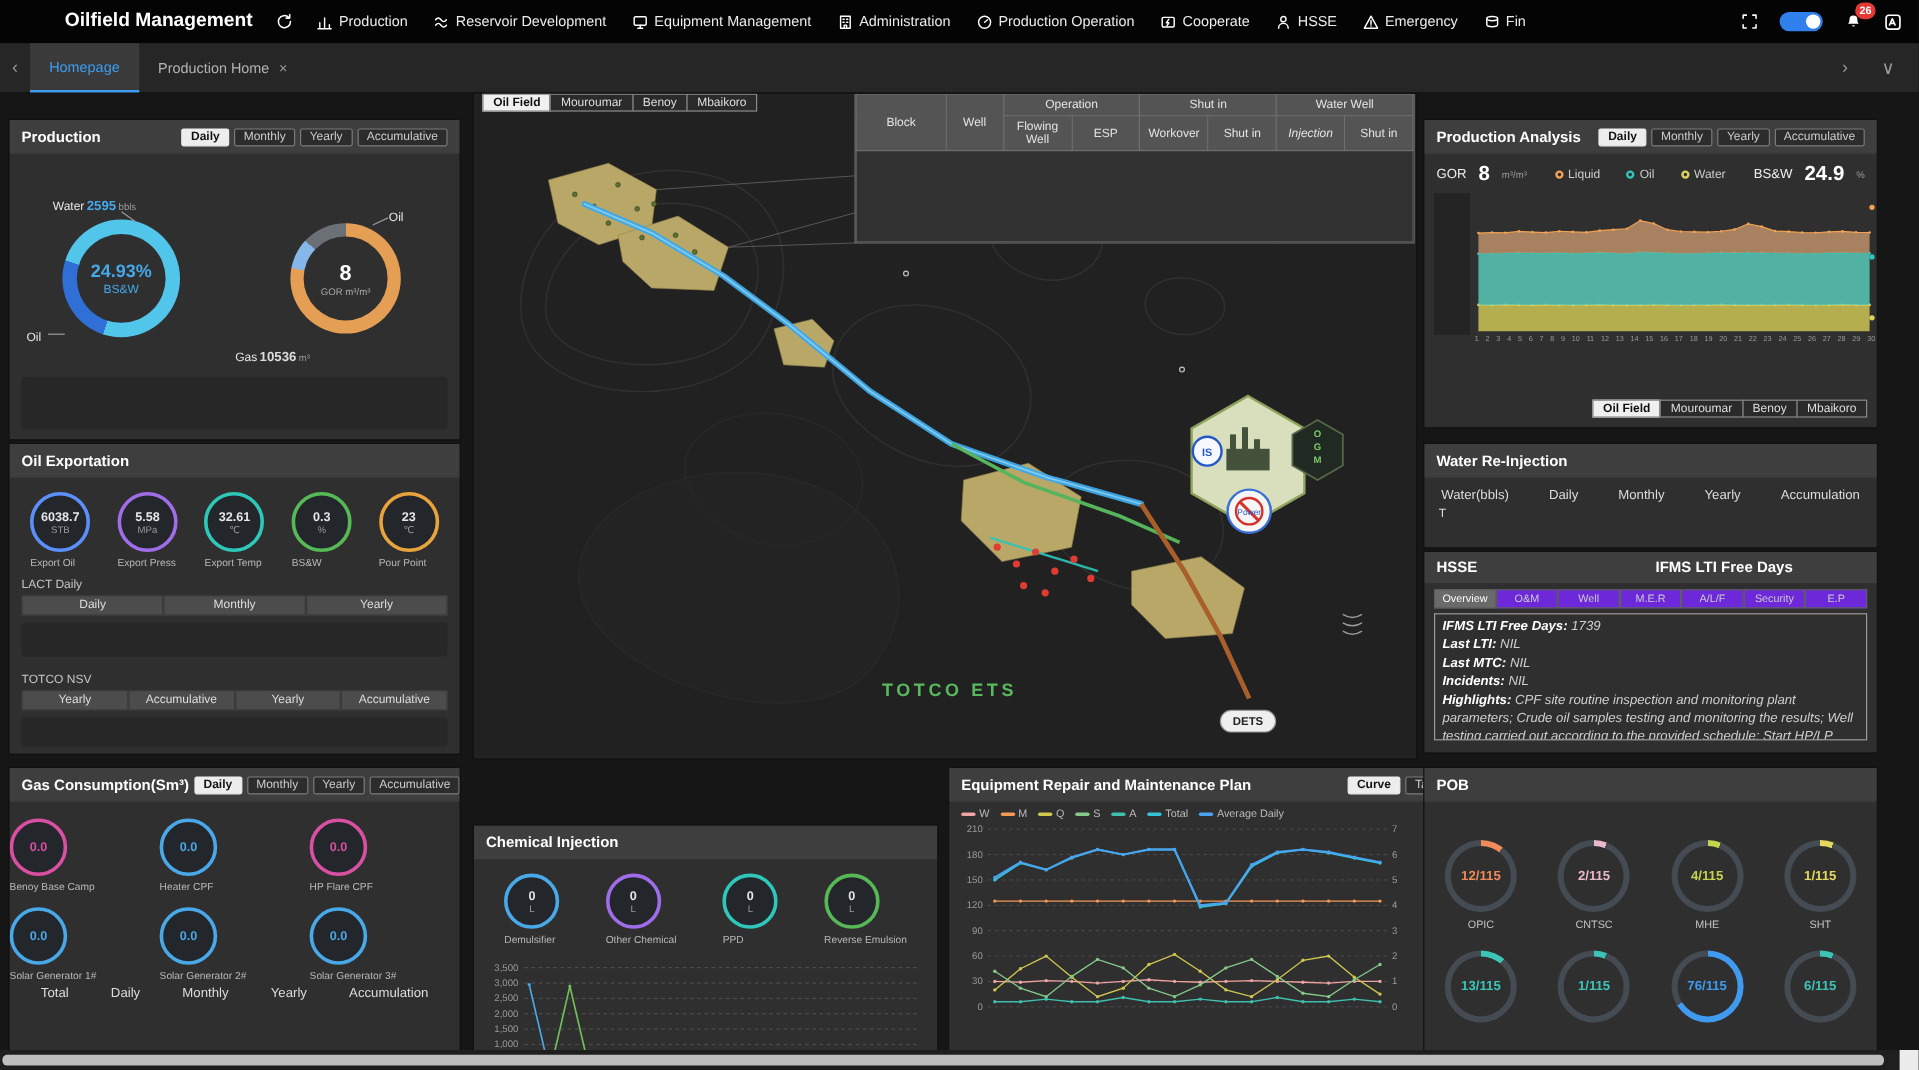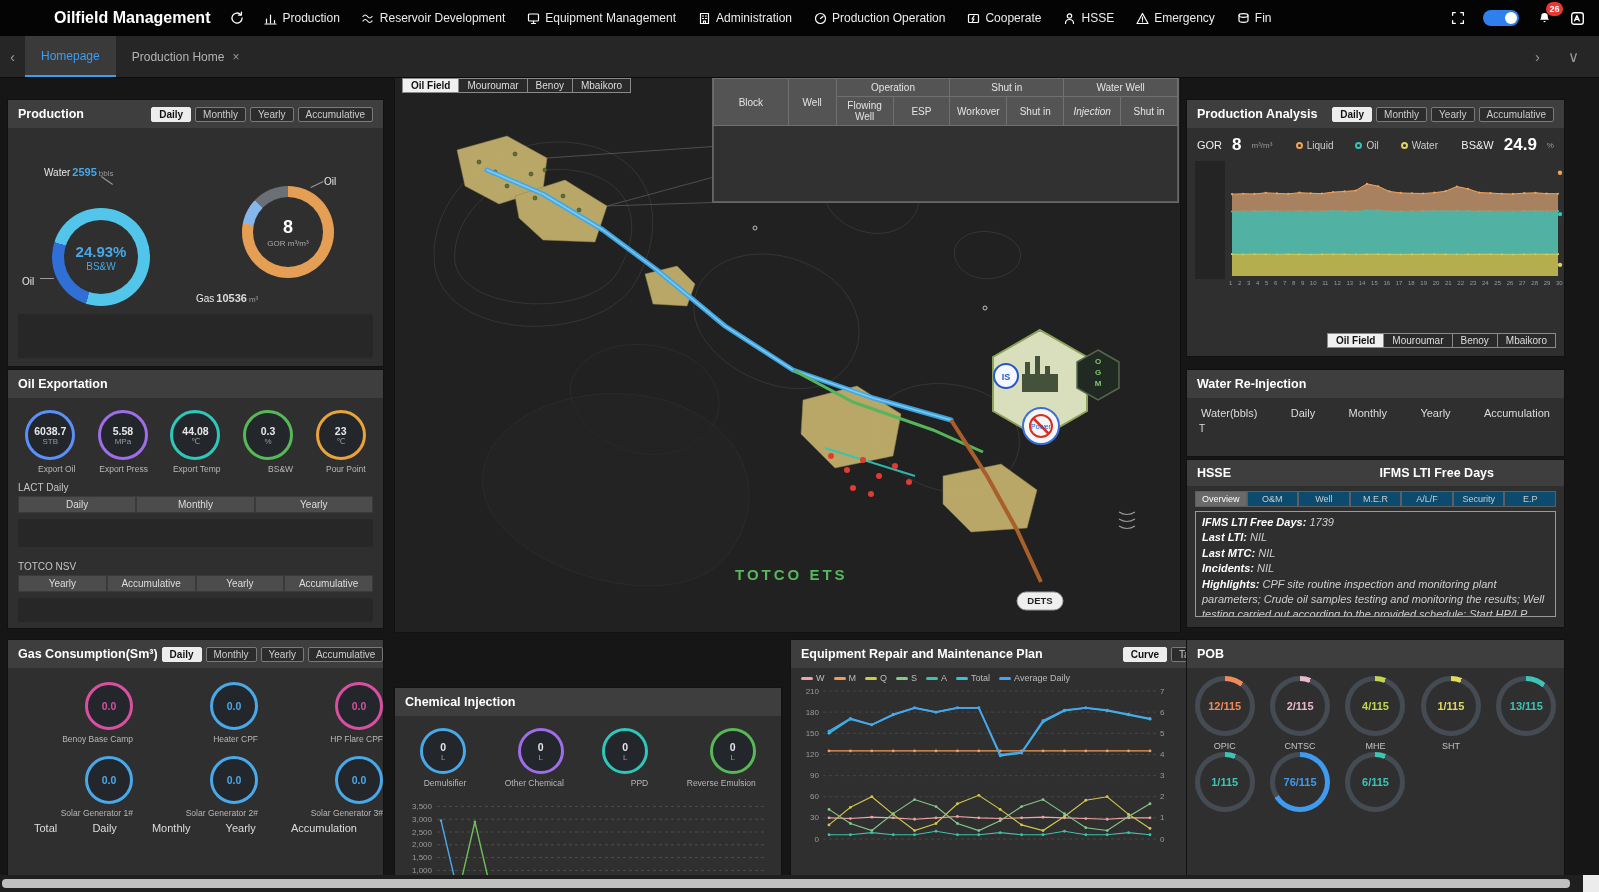--- a/index.html
+++ b/index.html
@@ -32,32 +32,32 @@
   .phead{height:28px;background:#3e3e3e;display:flex;align-items:center;padding:0 10px;}
   .ptitle{font-size:12.5px;color:#fff;font-weight:600;white-space:nowrap;}
   .pgroup{margin-left:auto;display:flex;}
 
   .pbtn{font-size:10px;padding:1px 7px;background:#2c2c2c;border:1px solid #7a7a7a;color:#ccc;border-radius:2px;margin-left:4px;cursor:pointer;}
   .pbtn.active{background:#ededed;color:#111;border-color:#ededed;font-weight:700;}
   .seg{font-size:10px;padding:1px 8px;background:rgba(42,42,42,.94);border:1px solid #8a8a8a;color:#ddd;margin-left:-1px;cursor:pointer;}
   .seg.active{background:#f0f0f0;color:#111;font-weight:700;}
   .cellbtn{flex:1;font-size:10px;padding:2px 0;text-align:center;background:#4c4c4c;border:1px solid #3a3a3a;color:#ddd;cursor:pointer;}
   .textbtn{background:none;border:none;color:#ddd;font-size:11px;cursor:pointer;}
-  .htab{flex:1;font-size:9px;padding:2px 0;text-align:center;background:#0c4a6e;border:1px solid #5e5e5e;color:#ccc;cursor:pointer;}
+  .htab{flex:1;font-size:9px;padding:2px 0;text-align:center;background:#6d28d9;border:1px solid #5e5e5e;color:#ccc;cursor:pointer;}
   .htab.active{background:#6a6a6a;color:#fff;}
 
   
-  .gauge{display:flex;flex-direction:column;align-items:flex-end;gap:4px;}
+  .gauge{display:flex;flex-direction:column;align-items:flex-start;gap:4px;}
   .gauge-circle{width:50px;height:50px;border-radius:50%;border:3px solid #888;background:#23272b;display:flex;flex-direction:column;align-items:center;justify-content:center;}
   .g-value{font-size:10.5px;color:#e6e6e6;font-weight:700;}
   .g-unit{font-size:8px;color:#9a9a9a;}
   .g-label{font-size:8.5px;color:#b8b8b8;text-align:center;max-width:90px;}
   .gauges-row{display:flex;justify-content:space-around;padding:12px 6px 0;}
   .gas-grid{display:grid;grid-template-columns:repeat(3,1fr);row-gap:12px;padding-top:14px;}
-  .pob-grid{display:grid;grid-template-columns:repeat(5,1fr);row-gap:0;padding-top:8px;}
+  .pob-grid{display:grid;grid-template-columns:repeat(4,1fr);row-gap:16px;padding-top:32px;}
 
   .ringwrap{display:flex;flex-direction:column;align-items:center;gap:5px;}
   .ring{width:60px;height:60px;border-radius:50%;position:relative;}
   .ring-hole{position:absolute;inset:5px;border-radius:50%;background:#2f2f2f;display:flex;align-items:center;justify-content:center;}
   .r-value{font-size:11px;font-weight:700;}
   .r-label{font-size:9px;color:#c2c2c2;height:11px;}
 
   
   .donut{position:absolute;border-radius:50%;}
   .donut-hole{position:absolute;border-radius:50%;background:#2f2f2f;display:flex;flex-direction:column;align-items:center;justify-content:center;gap:1px;}
@@ -256,21 +256,21 @@
       <div class="phead">
         <span class="ptitle">Production</span>
         <span class="pgroup">
             <button class="pbtn active">Daily</button>
             <button class="pbtn">Monthly</button>
             <button class="pbtn">Yearly</button>
             <button class="pbtn">Accumulative</button>
           </span>
       </div>
       <div style="position:relative;height:180px;">
-        <div class="donut" style="left: 44px; top: 80px; width: 98px; height: 98px; background: conic-gradient(rgb(82, 197, 234) 0%, rgb(82, 197, 234) 55%, rgb(47, 111, 214) 55%, rgb(47, 111, 214) 80%, rgb(82, 197, 234) 80%, rgb(82, 197, 234) 100%);">
+        <div class="donut" style="left: 44px; top: 55px; width: 98px; height: 98px; background: conic-gradient(rgb(82, 197, 234) 0%, rgb(82, 197, 234) 55%, rgb(47, 111, 214) 55%, rgb(47, 111, 214) 80%, rgb(82, 197, 234) 80%, rgb(82, 197, 234) 100%);">
           <div class="donut-hole" style="inset:12px;">
             <span style="font-size:15px;font-weight:700;color:#45a8e8;">24.93%</span>
             <span style="font-size:10px;color:#45a8e8;">BS&amp;W</span>
           </div>
         </div>
         <div class="donut" style="left: 234px; top: 58px; width: 92px; height: 92px; background: conic-gradient(rgb(229, 159, 85) 0%, rgb(229, 159, 85) 78%, rgb(134, 183, 234) 78%, rgb(134, 183, 234) 87%, rgb(107, 112, 118) 87%, rgb(107, 112, 118) 100%);">
           <div class="donut-hole" style="inset:11px;">
             <span style="font-size:18px;font-weight:700;color:#fff;">8</span>
             <span style="font-size:8px;color:#aaa;">GOR m³/m³</span>
           </div>
@@ -308,21 +308,21 @@
   </div>
           <div class="gauge">
     <div class="gauge-circle" style="border-color: rgb(160, 109, 232); height: 50px; width: 50px;">
       <span class="g-value">5.58</span>
       <span class="g-unit">MPa</span>
     </div>
     <span class="g-label">Export Press</span>
   </div>
           <div class="gauge">
     <div class="gauge-circle" style="border-color: rgb(46, 199, 185); height: 50px; width: 50px;">
-      <span class="g-value">44.08</span>
+      <span class="g-value">32.61</span>
       <span class="g-unit">℃</span>
     </div>
     <span class="g-label">Export Temp</span>
   </div>
           <div class="gauge">
     <div class="gauge-circle" style="border-color: rgb(87, 185, 86); height: 50px; width: 50px;">
       <span class="g-value">0.3</span>
       <span class="g-unit">%</span>
     </div>
     <span class="g-label">BS&amp;W</span>

